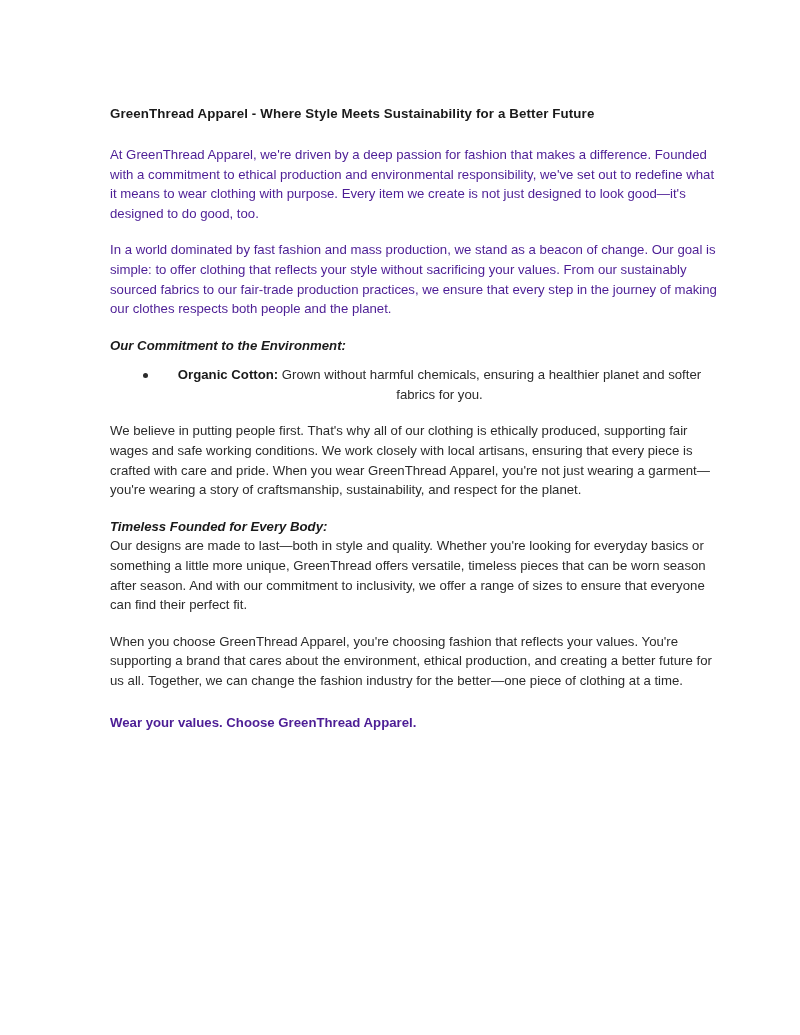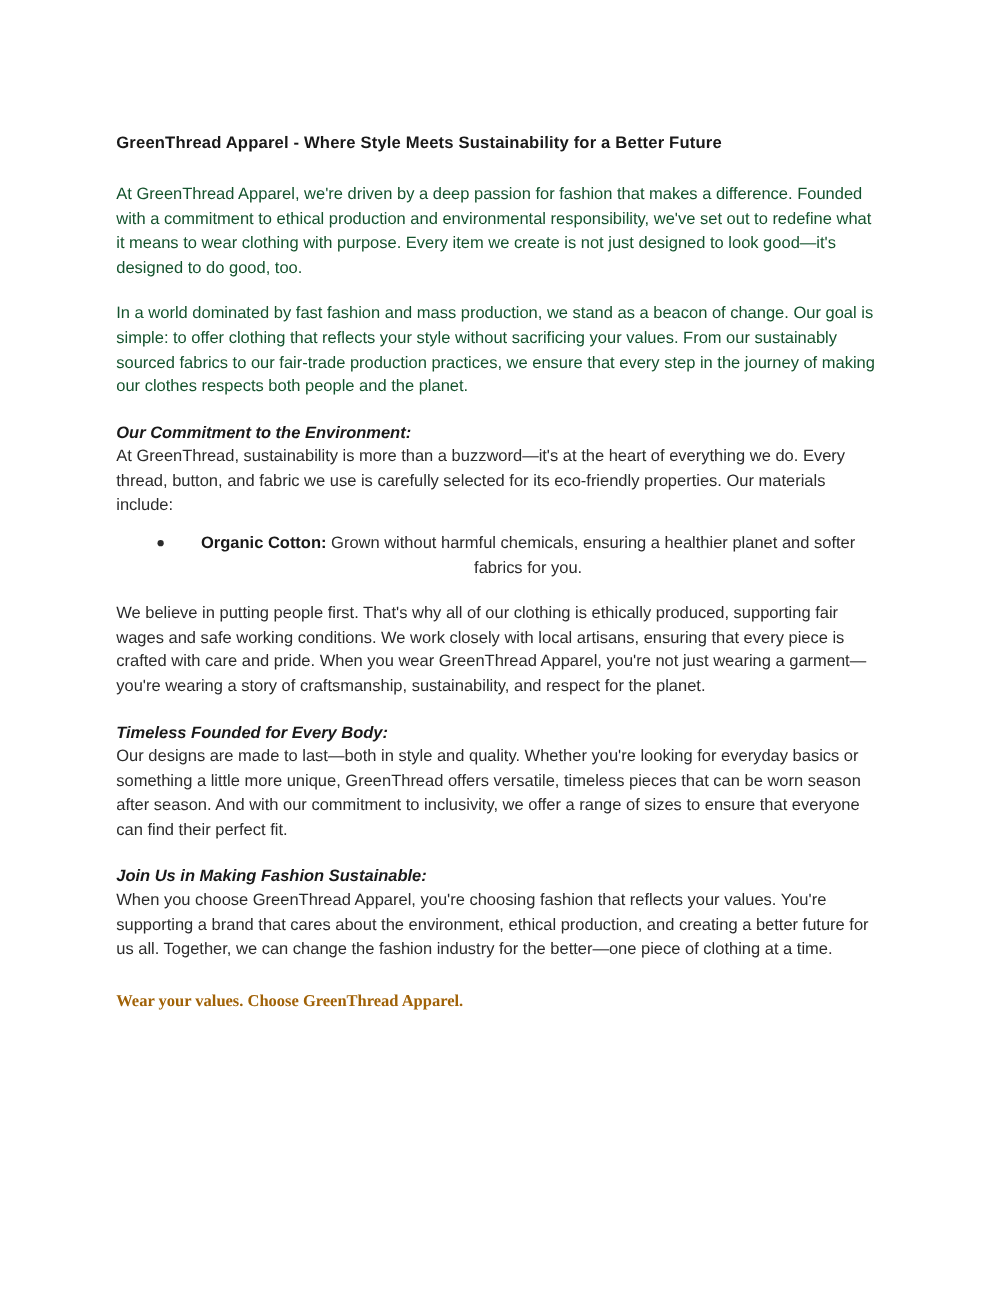--- a/index.html
+++ b/index.html
@@ -16,36 +16,36 @@
   .page {
     position: relative;
     width: 800px;
     height: 1035px;
     background: #ffffff;
     box-sizing: border-box;
     overflow: hidden;
   }
   .content {
     position: absolute;
-    left: 93px;
+    left: 110px;
     top: 105px;
     width: 612px;
   }
   .doc-title {
     font-size: 13.3px;
     font-weight: bold;
     color: #1a1a1a;
     letter-spacing: 0.01em;
     margin: 0 0 22px 0;
     line-height: 1.35;
   }
   p.para {
     font-size: 13.2px;
     line-height: 19.6px;
-    color: #14532d;
+    color: #4c1d95;
     margin: 0 0 17px 0;
     text-align: left;
   }
   .section {
     margin-bottom: 17px;
   }
   .section-heading {
     font-size: 13.2px;
     font-weight: bold;
     color: #1a1a1a;
@@ -83,55 +83,52 @@
     background: #2b2b2b;
     border-radius: 50%;
   }
   .bullet-term {
     font-weight: bold;
     color: #1a1a1a;
   }
   .closing {
     font-size: 13.2px;
     font-weight: bold;
-    color: #a16207;
+    color: #4c1d95;
     line-height: 19.6px;
     margin: 22px 0 0 0;
-    font-family: Liberation Serif, serif;
   }
 </style>
 </head>
 <body>
 
 <div class="page">
   <div class="content">
 
     <h1 class="doc-title">GreenThread Apparel - Where Style Meets Sustainability for a Better Future</h1>
 
     <p class="para">At GreenThread Apparel, we're driven by a deep passion for fashion that makes a difference. Founded with a commitment to ethical production and environmental responsibility, we've set out to redefine what it means to wear clothing with purpose. Every item we create is not just designed to look good—it's designed to do good, too.</p>
     <p class="para">In a world dominated by fast fashion and mass production, we stand as a beacon of change. Our goal is simple: to offer clothing that reflects your style without sacrificing your values. From our sustainably sourced fabrics to our fair-trade production practices, we ensure that every step in the journey of making our clothes respects both people and the planet.</p>
 
     <div class="section">
       <p class="section-heading">Our Commitment to the Environment:</p>
-      <p class="section-body">At GreenThread, sustainability is more than a buzzword—it's at the heart of everything we do. Every thread, button, and fabric we use is carefully selected for its eco-friendly properties. Our materials include:</p>
       <ul class="bullets">
         <li><span class="bullet-term">Organic Cotton:</span><span> Grown without harmful chemicals, ensuring a healthier planet and softer fabrics for you.</span></li>
       </ul>
     </div>
 
     <div class="section">
       <p class="section-body">We believe in putting people first. That's why all of our clothing is ethically produced, supporting fair wages and safe working conditions. We work closely with local artisans, ensuring that every piece is crafted with care and pride. When you wear GreenThread Apparel, you're not just wearing a garment—you're wearing a story of craftsmanship, sustainability, and respect for the planet.</p>
     </div>
 
     <div class="section">
       <p class="section-heading">Timeless Founded for Every Body:</p>
       <p class="section-body">Our designs are made to last—both in style and quality. Whether you're looking for everyday basics or something a little more unique, GreenThread offers versatile, timeless pieces that can be worn season after season. And with our commitment to inclusivity, we offer a range of sizes to ensure that everyone can find their perfect fit.</p>
     </div>
 
     <div class="section">
-      <p class="section-heading">Join Us in Making Fashion Sustainable:</p>
       <p class="section-body">When you choose GreenThread Apparel, you're choosing fashion that reflects your values. You're supporting a brand that cares about the environment, ethical production, and creating a better future for us all. Together, we can change the fashion industry for the better—one piece of clothing at a time.</p>
     </div>
 
     <p class="closing">Wear your values. Choose GreenThread Apparel.</p>
 
   </div>
 </div>
 
 </body></html>

